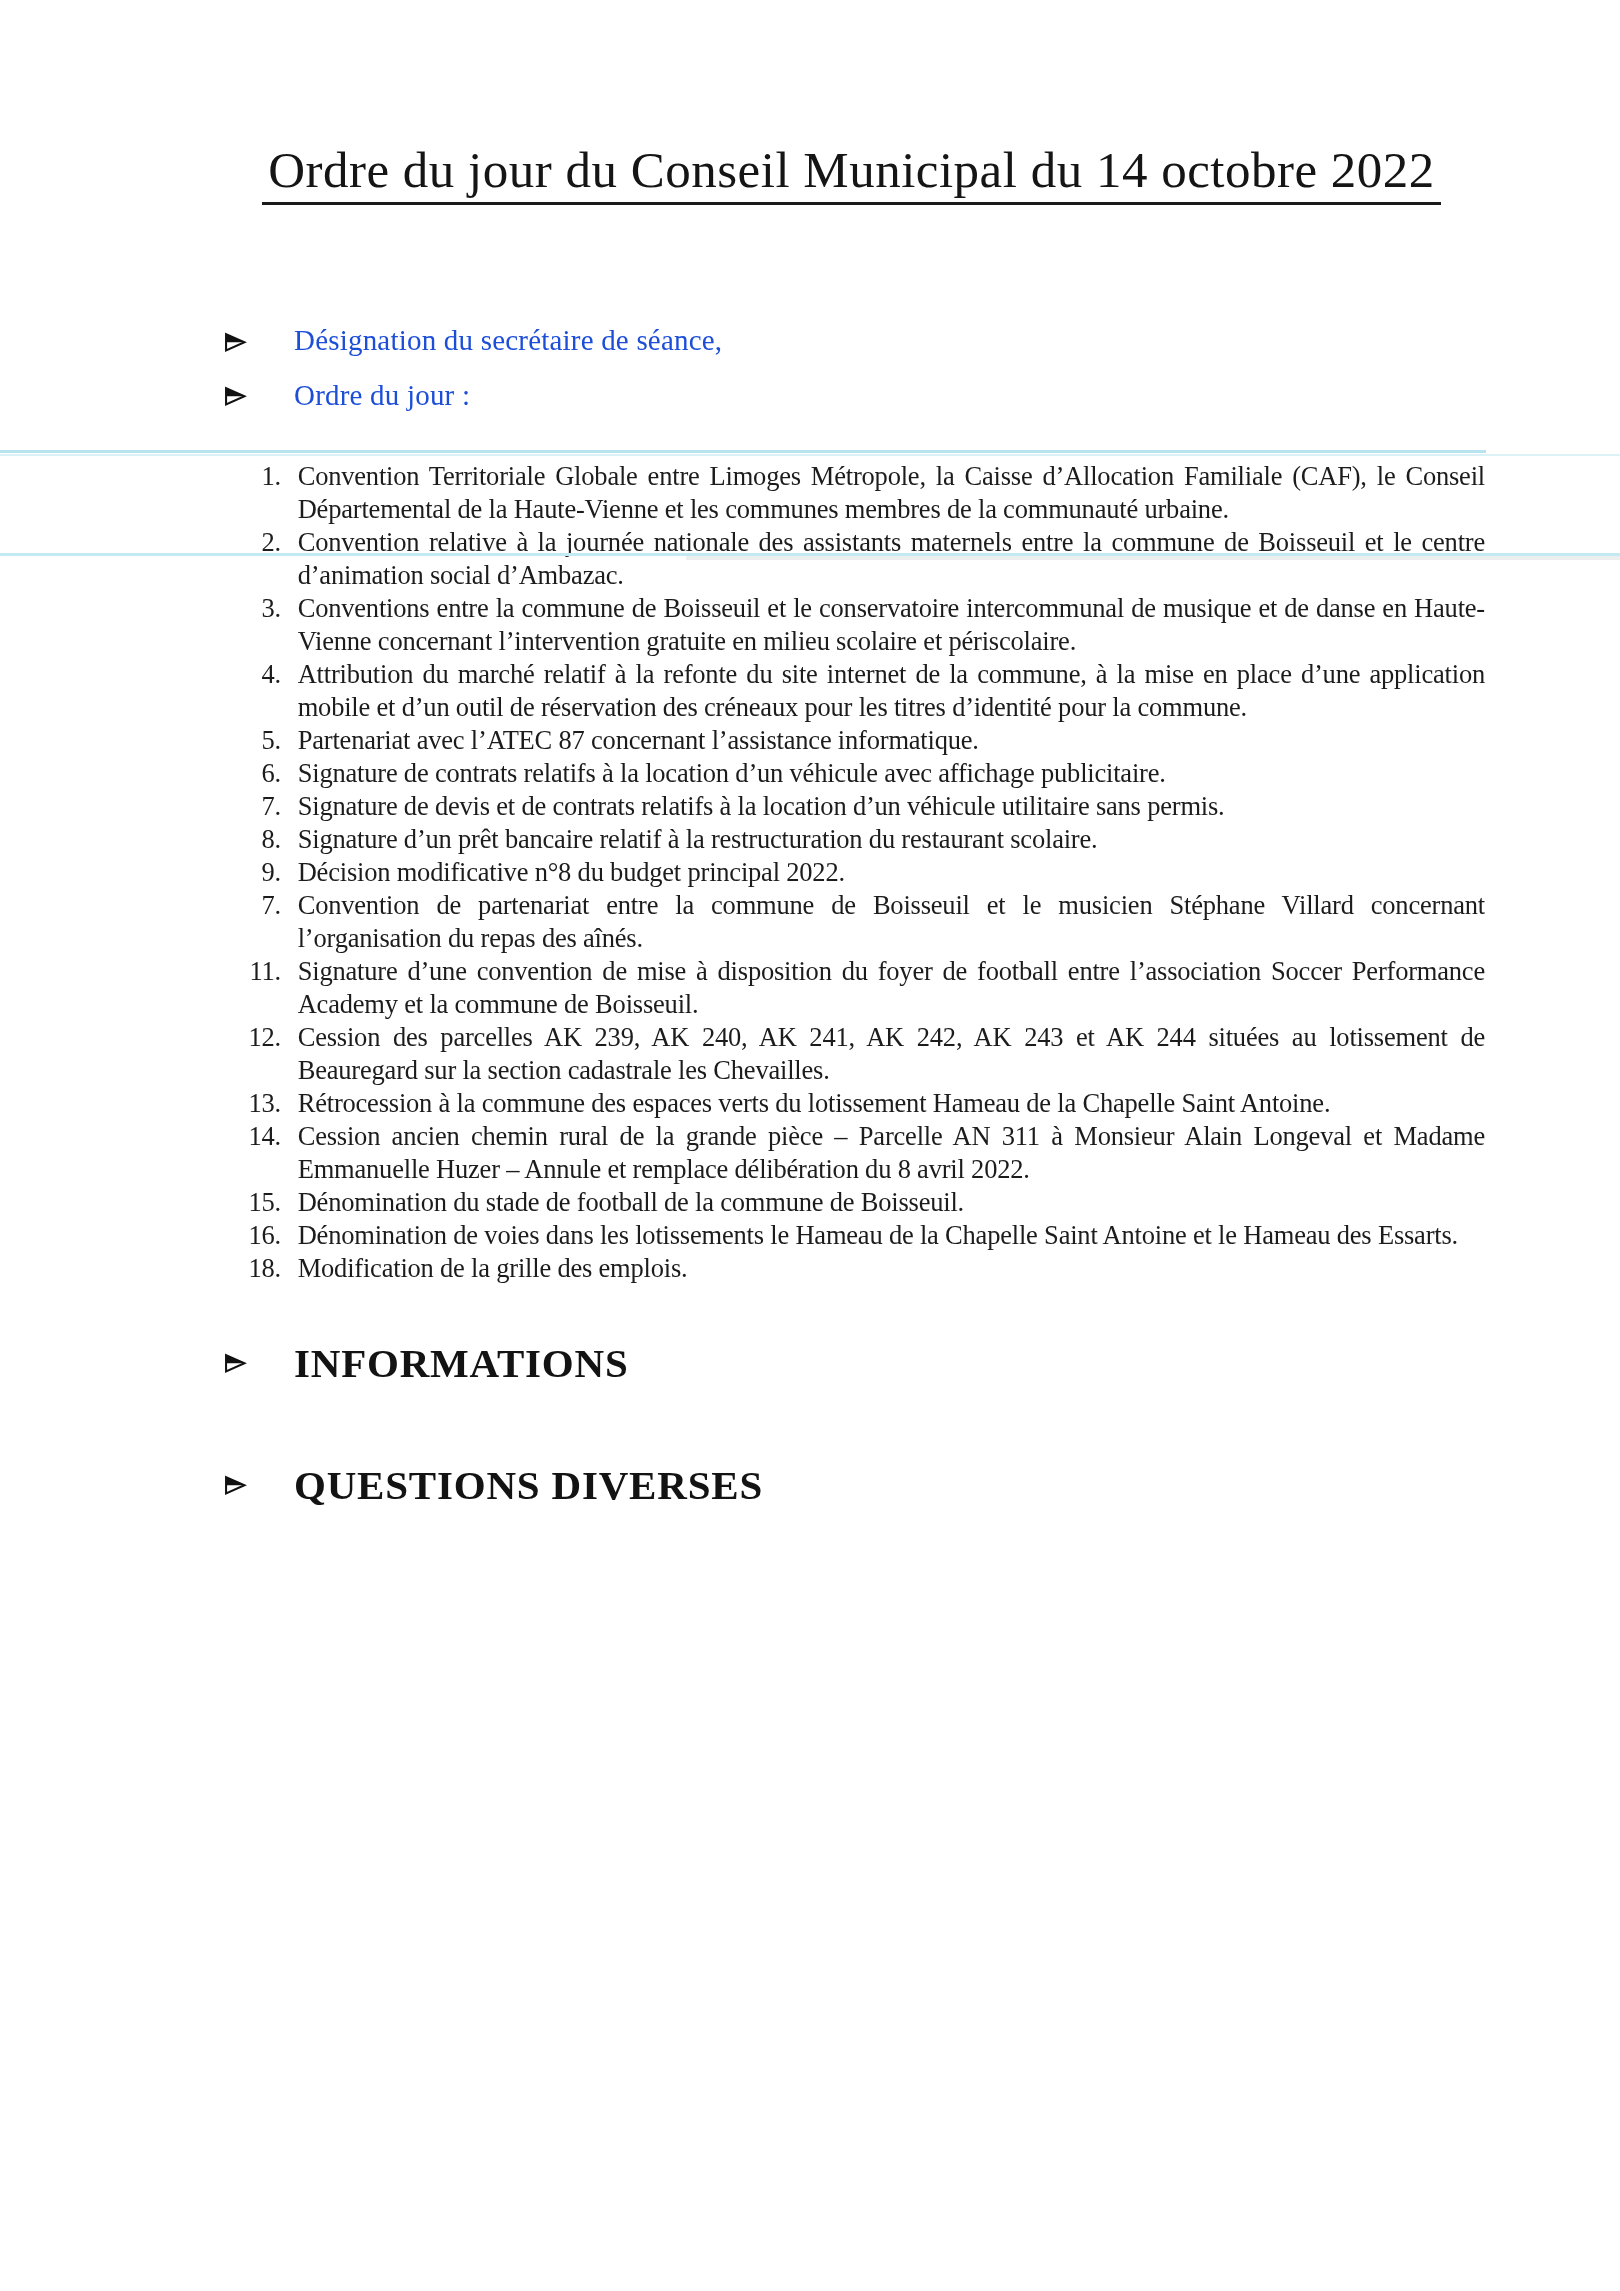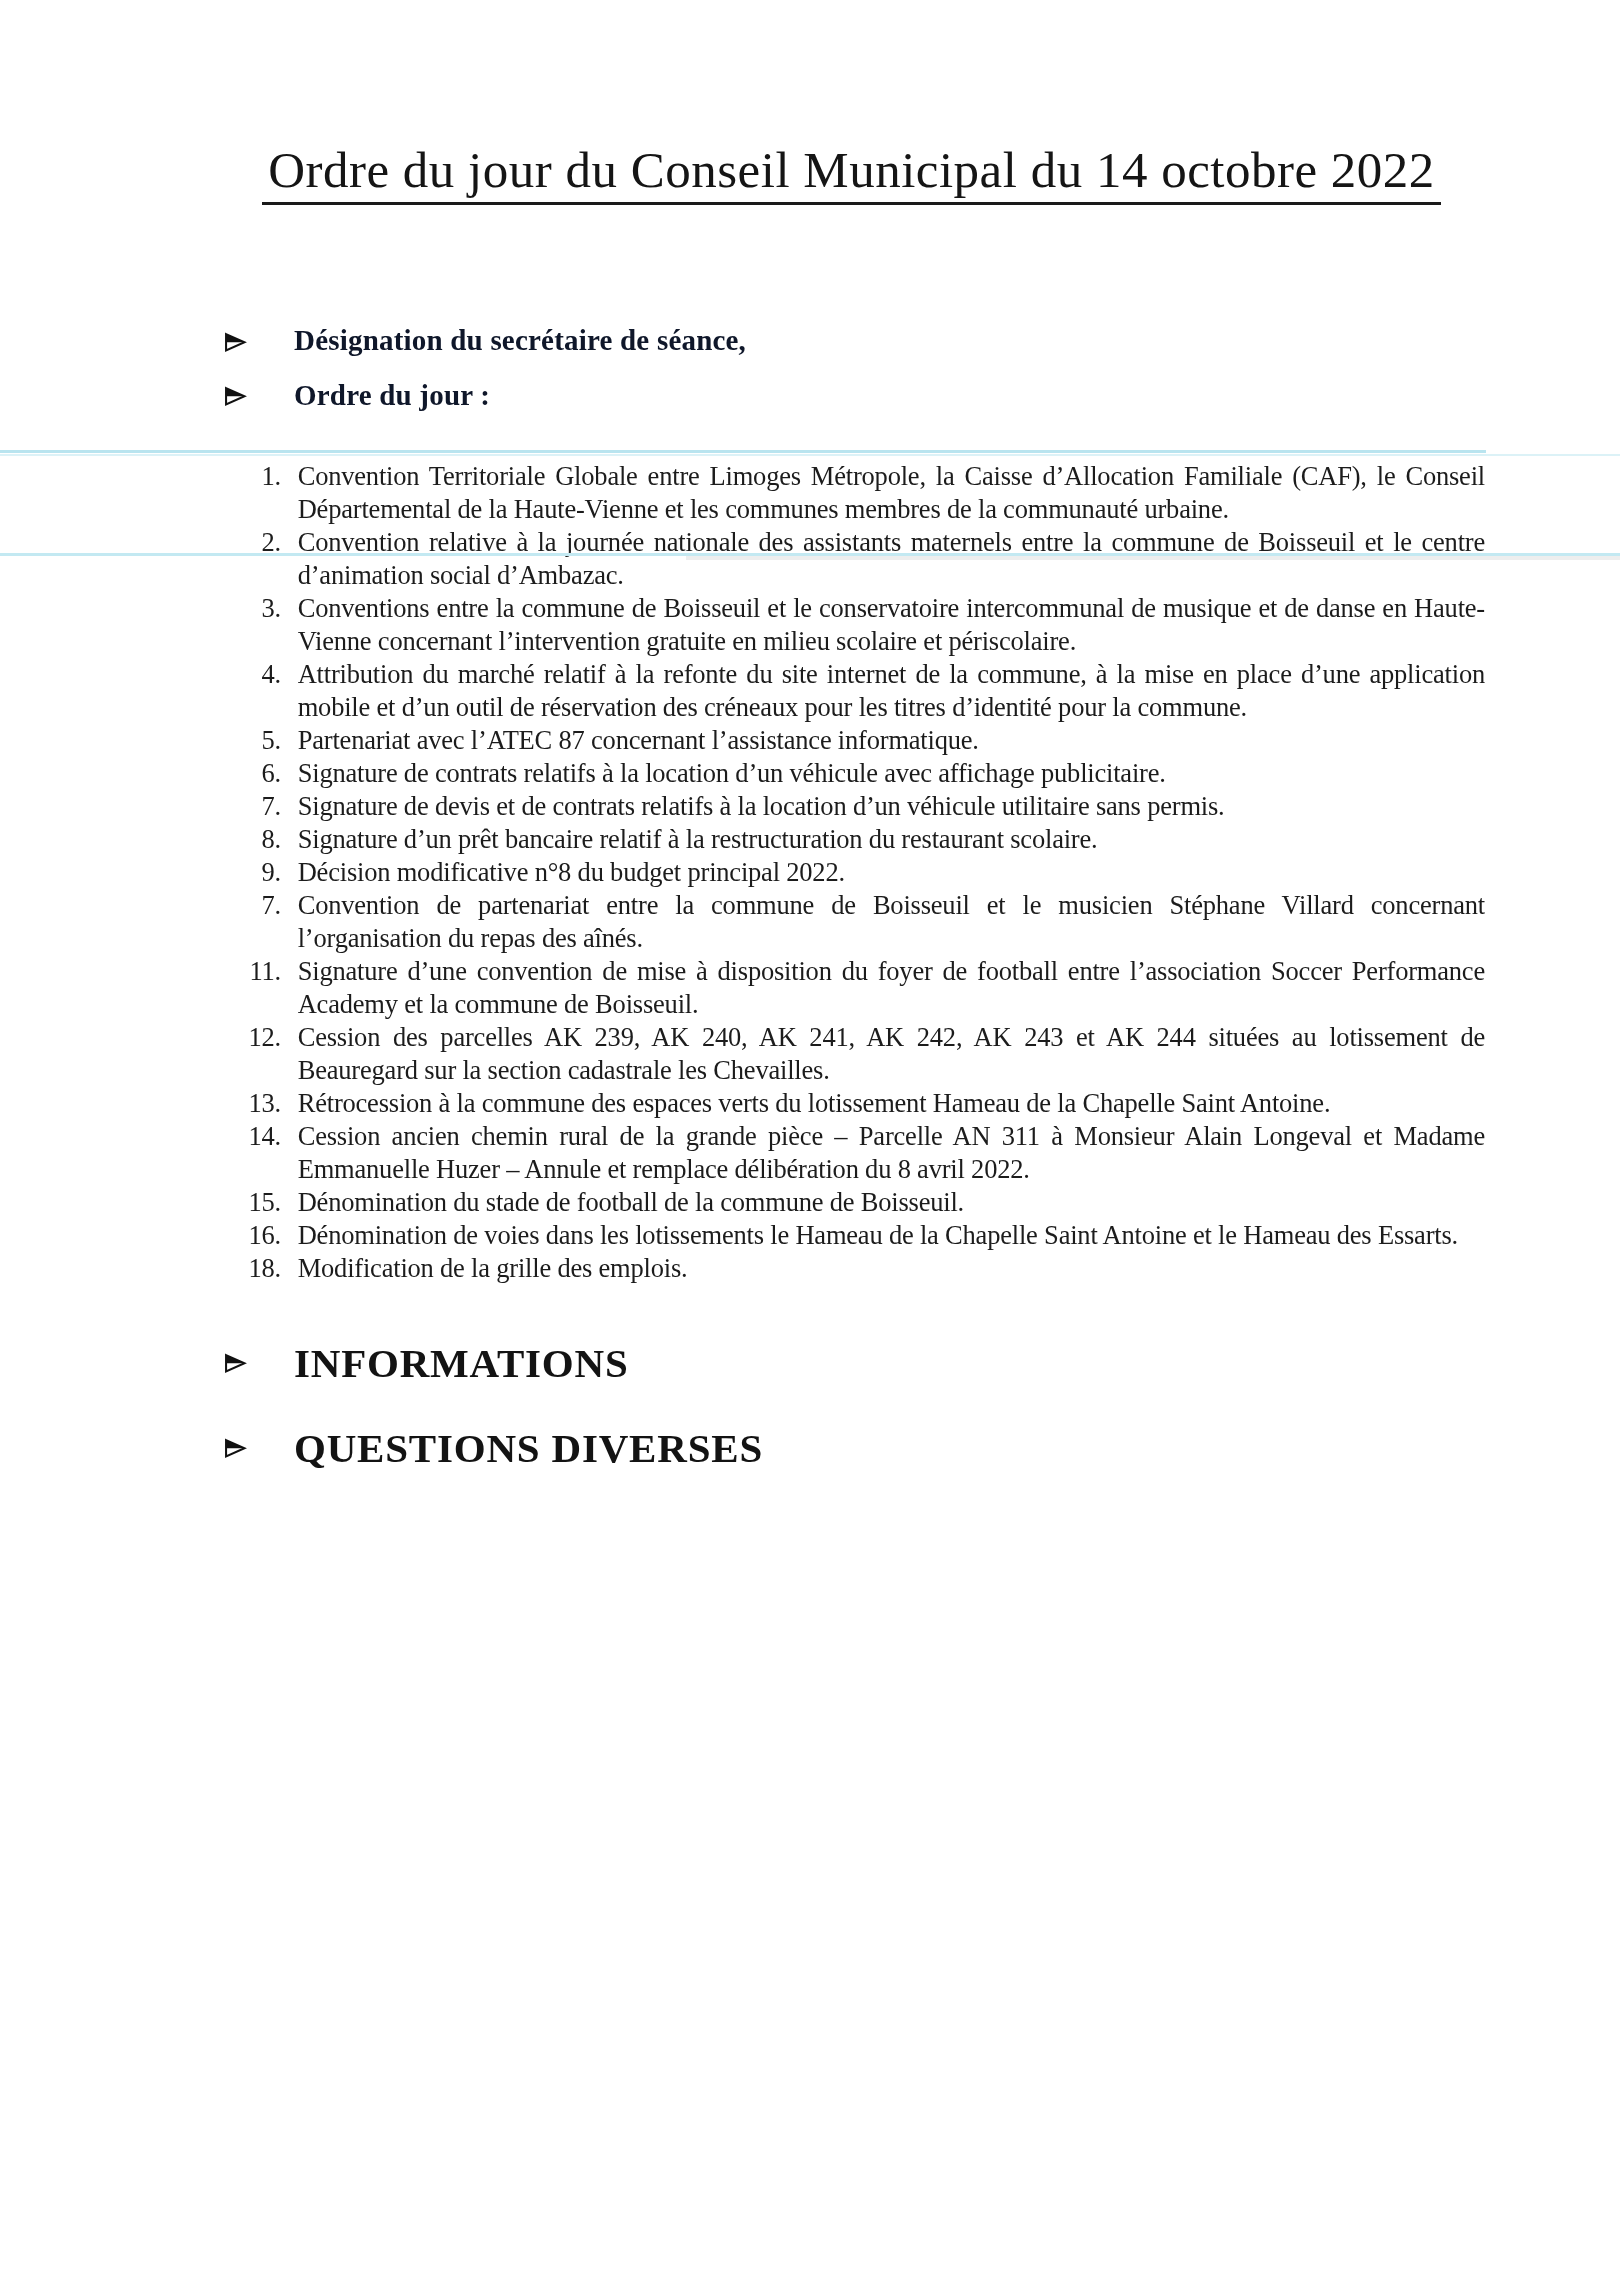--- a/index.html
+++ b/index.html
@@ -32,21 +32,21 @@
     border-bottom:3.9px solid #1a1a1a;
     padding:0 5.9px 2.9px 5.9px;
     white-space:nowrap;
   }
 
   .preamble{margin:78px 0 0 223px;}
   .brow{display:flex;align-items:flex-start;}
   .preamble .brow{line-height:46px;}
   .bullet-cell{flex:0 0 71px;padding-top:8.8px;}
   .preamble .bullet-label{
-    font-weight:bold;font-size:29px;color:#0f172a;letter-spacing:0.2px;
+    font-weight:normal;font-size:29px;color:#1d4ed8;letter-spacing:0.2px;
   }
 
   .agenda{
     margin:33px 0 0 223px;
     width:1262px;
     font-size:26.5px;
     line-height:33px;
     letter-spacing:-0.2px;
     color:#1c1c1c;
   }
@@ -58,21 +58,21 @@
     white-space:nowrap;
   }
   .agenda-text{
     flex:1 1 auto;
     text-align:justify;
     text-justify:inter-word;
   }
 
   .sections{margin:57px 0 0 223px;}
   .sections .brow{line-height:43px;}
-  .sections .brow + .brow{margin-top:35px;font-family:Liberation Serif, serif;}
+  .sections .brow + .brow{margin-top:72px;font-family:Liberation Serif, serif;}
   .sections .bullet-cell{padding-top:6.9px;}
   .section-label{
     font-weight:bold;font-size:41px;color:#131313;letter-spacing:0.8px;
   }
 
   .arrow-icon{display:inline-block;width:24.5px;height:24.5px;}
 </style>
 </head>
 <body>
 

